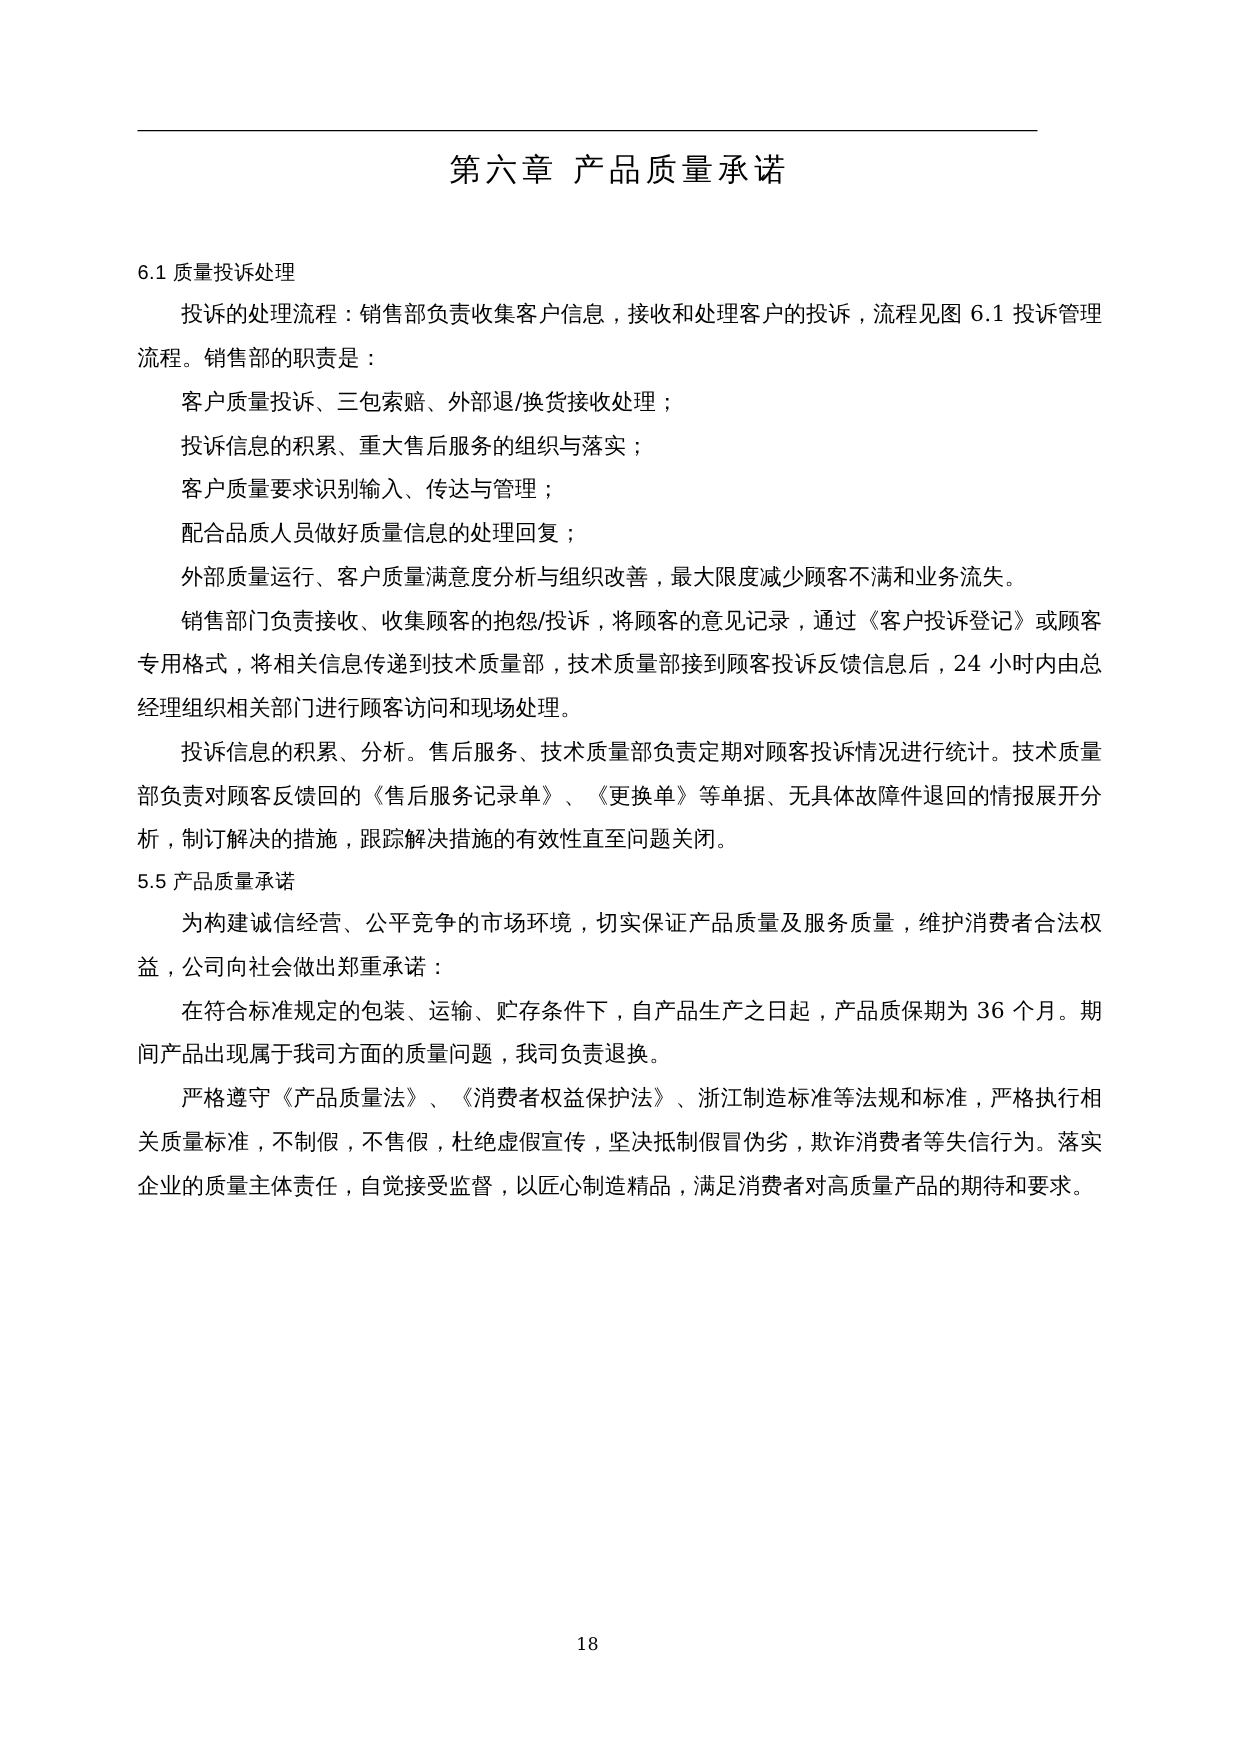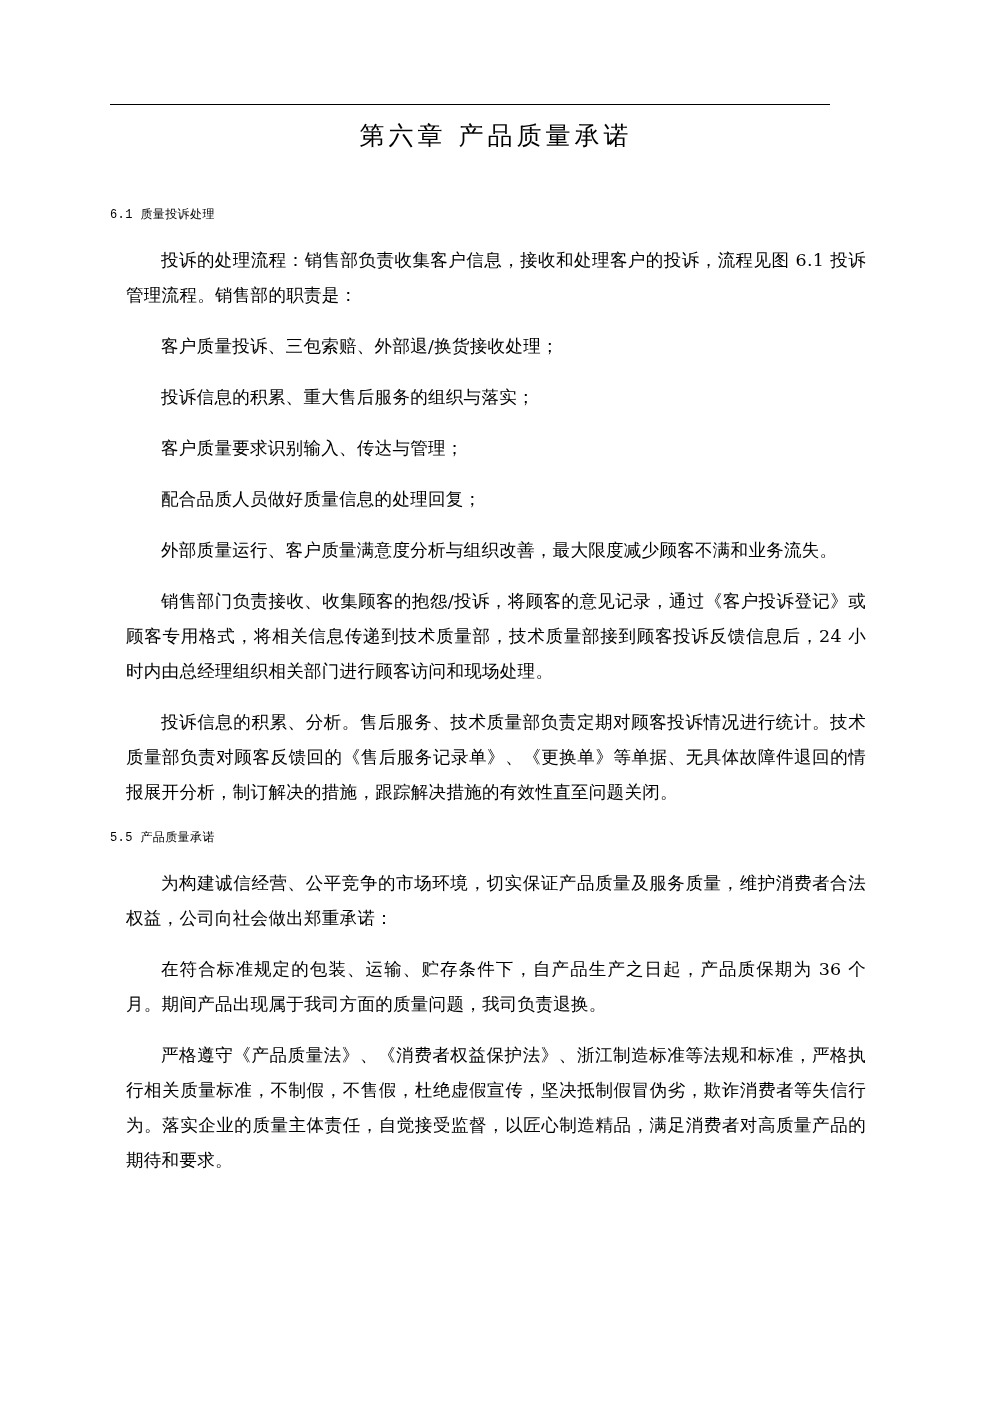--- a/index.html
+++ b/index.html
@@ -39,30 +39,30 @@
   .doc-title {
     text-align: center;
     font-size: 25px;
     letter-spacing: 4px;
     font-family: "DejaVu Sans", "Liberation Sans", sans-serif;
     font-weight: normal;
     margin: 0 0 50px 0;
     line-height: 1.4;
   }
   .section-heading {
-    font-size: 12px;
+    font-size: 16px;
     line-height: 2.0;
     margin: 0;
     letter-spacing: 0.4px;
-    font-family: Liberation Mono, monospace;
+    font-family: Liberation Sans, sans-serif;
   }
   p.para {
     font-size: 17.5px;
     line-height: 2.0;
-    margin: 16px;
+    margin: 0;
     text-align: justify;
     text-justify: inter-ideograph;
     letter-spacing: 0.3px;
     font-family: "DejaVu Serif", "Liberation Serif", serif;
   }
   p.indent {
     text-indent: 2em;
   }
   .page-number {
     position: absolute;
@@ -99,14 +99,15 @@
 
     <div>
       <p class="section-heading">5.5 产品质量承诺</p>
       <p class="para indent">为构建诚信经营、公平竞争的市场环境，切实保证产品质量及服务质量，维护消费者合法权益，公司向社会做出郑重承诺：</p>
       <p class="para indent">在符合标准规定的包装、运输、贮存条件下，自产品生产之日起，产品质保期为 36 个月。期间产品出现属于我司方面的质量问题，我司负责退换。</p>
       <p class="para indent">严格遵守《产品质量法》、《消费者权益保护法》、浙江制造标准等法规和标准，严格执行相关质量标准，不制假，不售假，杜绝虚假宣传，坚决抵制假冒伪劣，欺诈消费者等失信行为。落实企业的质量主体责任，自觉接受监督，以匠心制造精品，满足消费者对高质量产品的期待和要求。</p>
     </div>
 
   </div>
 
+  <div class="page-number">18</div>
 
 </div>
 
 </body></html>

